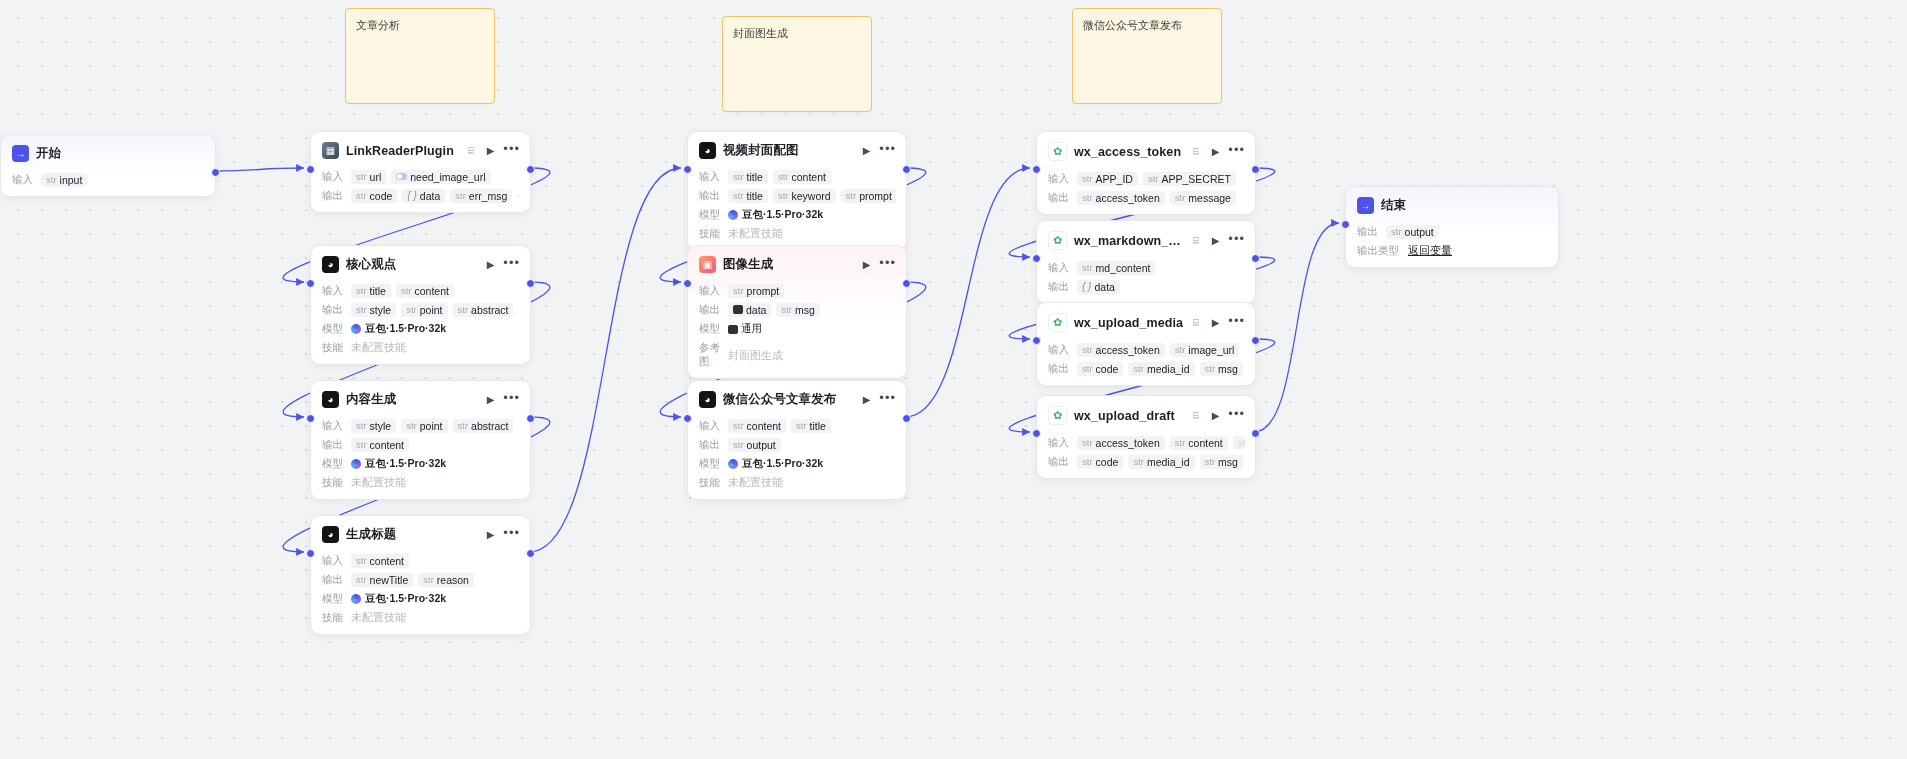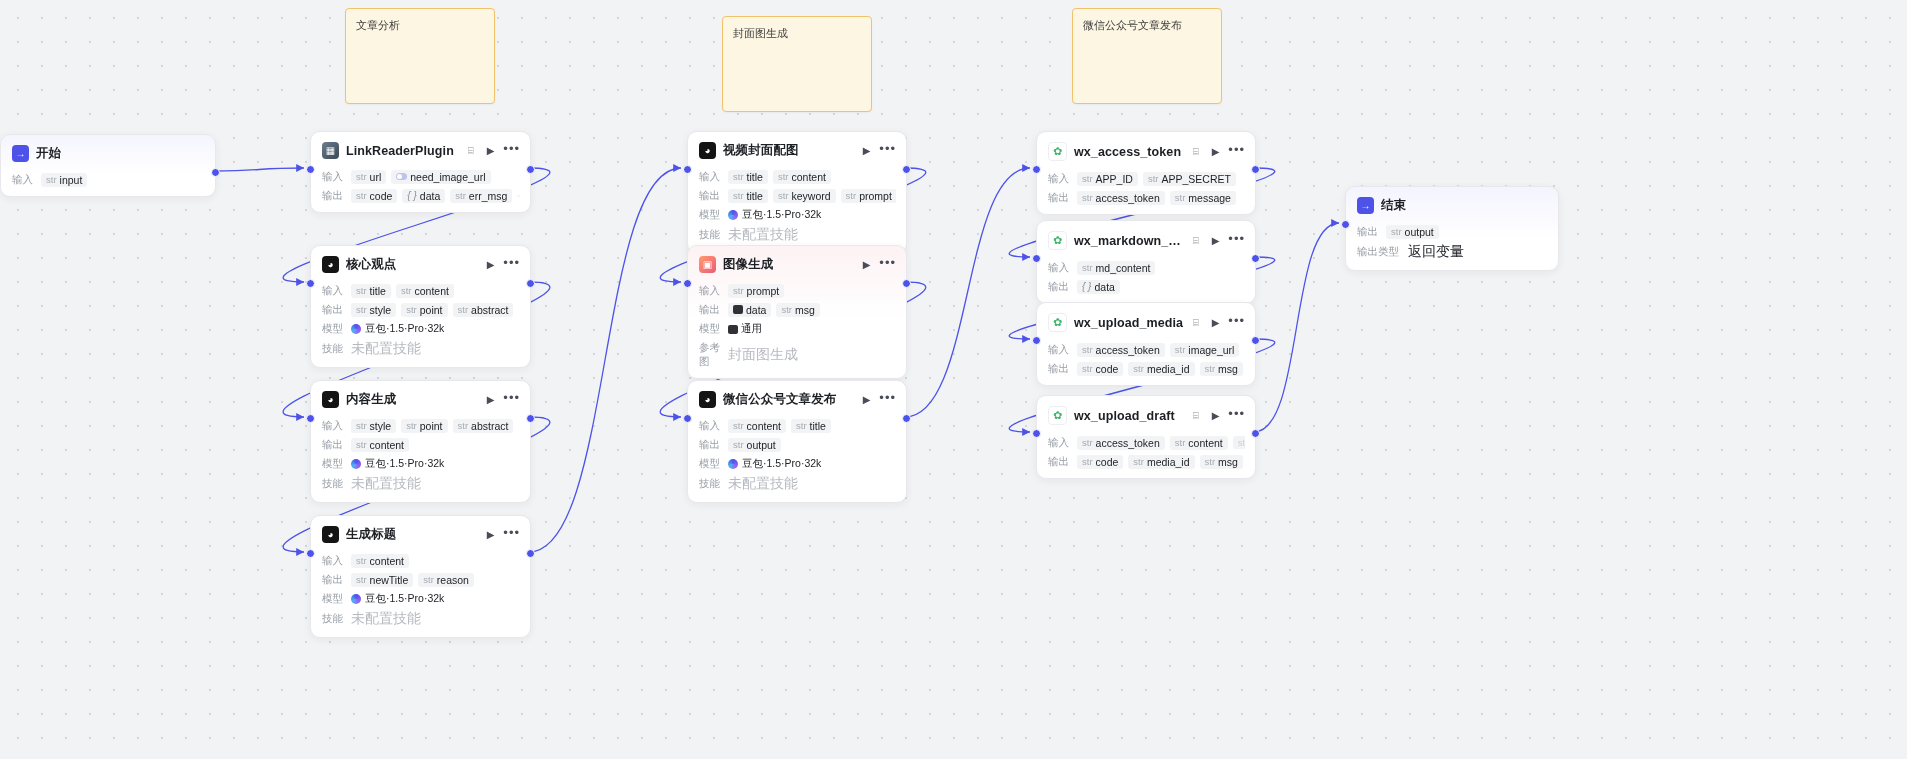--- a/index.html
+++ b/index.html
@@ -71,27 +71,27 @@
   .chip .t{color:#a6abb3;font-size:9.5px;font-style:normal;}
   .chip.muted{color:#b6bac0;}
   .chip.muted .t{color:#cdd1d6;}
   .chip.plain{background:transparent;padding:1px 0;}
   .chip .boolico{
     width:11px;height:7px;border-radius:4px;background:#bfc3f0;display:inline-block;position:relative;
   }
   .chip .boolico:after{content:"";position:absolute;left:1px;top:1px;width:5px;height:5px;border-radius:50%;background:#fff;}
   .chip .objico{color:#8a8f97;font-size:10px;}
   .chip .imgico{width:10px;height:9px;border-radius:2px;background:#2f3136;display:inline-block;}
-  .model-row .mchip{display:flex;align-items:center;gap:4px;font-size:10.5px;color:#1c1f23;}
+  .model-row .mchip{display:flex;align-items:center;gap:4px;font-size:10.5px;color:#1c1f23;font-weight:bold;}
   .model-dot{
     width:10px;height:10px;border-radius:50%;
     background:conic-gradient(#4d53e8,#9b5cf6,#4ab3f4,#4d53e8);
     display:inline-block;
   }
-  .skill-val{font-size:14px;color:#b6bac0;}
+  .skill-val{font-size:11px;color:#b6bac0;}
   .node.pink{background:linear-gradient(180deg,#fdf2f4 0%,#ffffff 55%);}
 
   
   .port{
     position:absolute;width:7px;height:7px;border-radius:50%;background:#4d53e8;
     border:1px solid #fff;
   }
 </style>
 </head>
 <body>
@@ -675,19 +675,19 @@
             <div class="row-label">输出</div>
             <div class="chips">
               <span class="chip">
                 <i class="t">str</i>
                 <span>output</span>
               </span>
             </div>
           </div>
           <div class="row">
             <div class="row-label" style="width: 44px;">输出类型</div>
-            <div class="skill-val" style="color: rgb(28, 31, 35);">返回变量</div>
+            <div class="skill-val" style="color: rgb(28, 31, 35); text-decoration: underline;">返回变量</div>
           </div>
         </div>
       </div>
       <div class="port" style="left: 1341px; top: 220px;"></div>
     </div>
 </div>
 
 </body></html>

